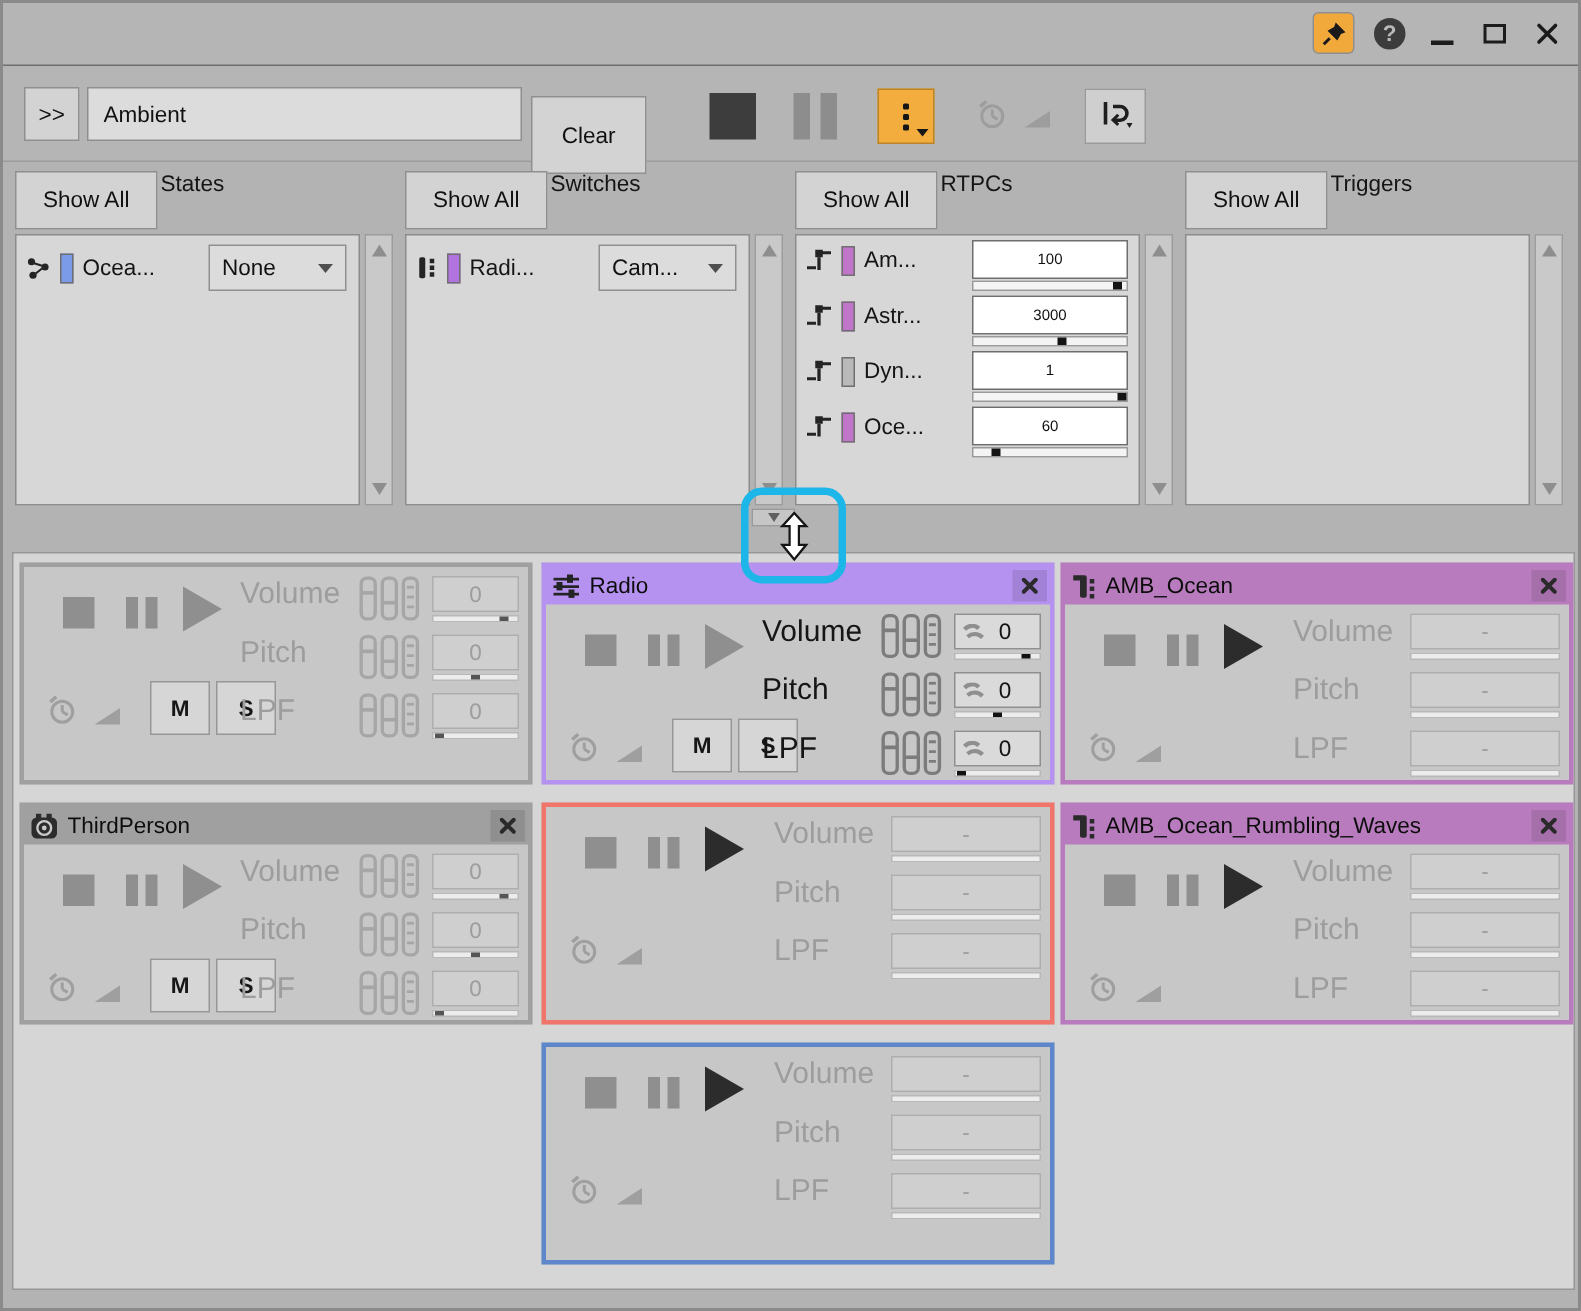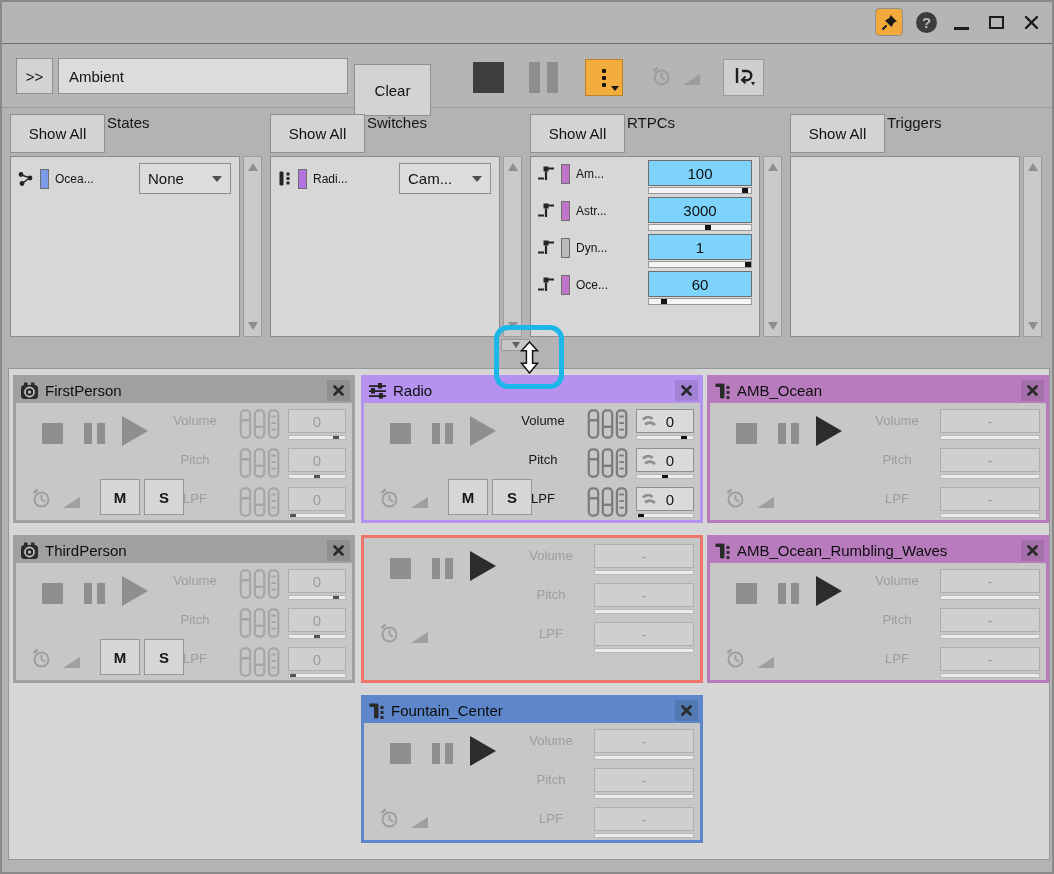--- a/index.html
+++ b/index.html
@@ -45,25 +45,25 @@
   .panel-list{position:absolute;left:0;top:48px;width:230px;height:181px;background:#d7d7d7;border:1px solid #8c8c8c}
   .scrollbar{position:absolute;right:0;top:48px;width:19px;height:181px;background:#c9c9c9;border:1px solid #9c9c9c}
   .sb-btn{position:absolute;left:0;right:0;height:16px;display:flex;align-items:center;justify-content:center}
   .sb-up{top:2px}.sb-down{bottom:2px}
   .tri-up{width:0;height:0;border-left:5px solid transparent;border-right:5px solid transparent;border-bottom:8px solid #8e8e8e}
   .tri-down{width:0;height:0;border-left:5px solid transparent;border-right:5px solid transparent;border-top:8px solid #8e8e8e}
   .list-row{display:flex;align-items:center;gap:6px;padding:6px 4px 0 6px}
   .list-row.rtpc{align-items:flex-start;padding-top:3px;height:37px}
   .list-row.rtpc .row-left{display:flex;align-items:center;gap:6px;height:27px}
   .color-bar{width:9px;height:20px;border:1px solid #6f6f6f;flex:none}
-  .row-name{font-size:12px;color:#151515;white-space:nowrap}
+  .row-name{font-size:15px;color:#151515;white-space:nowrap}
   .dropdown{margin-left:auto;margin-right:4px;width:92px;height:31px;background:#dcdcdc;border:1px solid #8f8f8f;display:flex;align-items:center;justify-content:space-between;padding:0 8px;font-size:15px;color:#111}
   .dd-arrow{width:0;height:0;border-left:5px solid transparent;border-right:5px solid transparent;border-top:6px solid #4f4f4f}
   .rtpc-ctrl{margin-left:auto;margin-right:3px;width:104px;display:flex;flex-direction:column}
-  .rtpc-box{height:26px;background:#7dd3fc;border:1px solid #6e6e6e;font-size:15px;color:#0e0e0e;display:flex;align-items:center;justify-content:center}
+  .rtpc-box{height:26px;background:#ffffff;border:1px solid #6e6e6e;font-size:10px;color:#0e0e0e;display:flex;align-items:center;justify-content:center}
   .rtpc-slider{height:7px;background:#f4f4f4;border:1px solid #9a9a9a;position:relative;margin-top:1px}
   .rtpc-handle{position:absolute;top:0;width:6px;height:5px;background:#141414}
 
   
   .splitter{position:absolute;left:0;top:336px;right:0;height:30px;background:#b3b3b3}
   .splitter-handle{position:absolute;left:499px;top:1px;width:29px;height:12px;background:#c6c6c6;border:1px solid #9a9a9a;display:flex;align-items:center;justify-content:center}
   .tri-down-sm{width:0;height:0;border-left:4px solid transparent;border-right:4px solid transparent;border-top:6px solid #5f5f5f}
 
   
   .mixer{position:absolute;left:6px;top:366px;width:1042px;height:492px;background:#d6d6d6;border:1px solid #979797}
@@ -75,21 +75,21 @@
   .t-stop{position:absolute;left:26px;top:20px;width:21px;height:21px;background:#8f8f8f}
   .t-pause{position:absolute;left:68px;top:20px;display:flex;gap:5px}
   .t-pause i{width:8px;height:21px;background:#8f8f8f}
   .t-play{position:absolute;left:106px;top:13px;width:0;height:0;border-top:15px solid transparent;border-bottom:15px solid transparent;border-left:26px solid #8f8f8f}
   .t-play.enabled{border-left-color:#2c2c2c}
   .t-clock{position:absolute;left:14px;top:84px;color:#9f9f9f}
   .t-ramp{position:absolute;left:46px;top:93px;color:#9f9f9f}
   .t-ms{position:absolute;top:76px;width:40px;height:36px;background:#d6d6d6;border:1px solid #979797;font-size:15px;font-weight:700;color:#161616;font-family:inherit}
   .t-m{left:84px}.t-s{left:128px}
   .t-row{position:absolute;right:6px;display:flex;align-items:flex-start}
-  .t-label{min-width:70px;text-align:center;margin-right:8px;line-height:24px;font-size:13px;color:#9d9d9d;white-space:nowrap}
+  .t-label{min-width:70px;text-align:left;margin-right:8px;line-height:24px;font-size:20px;color:#9d9d9d;white-space:nowrap}
   .tile.active .t-label{color:#161616}
   .t-faders{margin-right:6px;color:#a6a6a6;height:30px}
   .tile.active .t-faders{color:#7c7c7c}
   .t-col{display:flex;flex-direction:column}
   .t-col.narrow{width:58px}.t-col.wide{width:100px}
   .t-box{position:relative;height:24px;background:#cfcfcf;border:1px solid #aeaeae;display:flex;align-items:center;justify-content:center;font-size:15px;color:#9d9d9d}
   .tile.active .t-box{background:#dadada;border-color:#8f8f8f;color:#141414}
   .t-curve{position:absolute;left:4px;top:6px;line-height:0}
   .tile.active .t-val{margin-left:10px}
   .t-slider{position:relative;height:5px;background:#ececec;border:1px solid #b8b8b8;margin-top:2px}
@@ -356,39 +356,20 @@
     </div>
 
   <div class="splitter">
     <div class="splitter-handle">
       <span class="tri-down-sm"></span>
     </div>
   </div>
 
   <div class="mixer">
       <div class="tile" style="--c: #a0a0a0; left: 4px; top: 6px;">
-        <div class="tile-head">
-          <span class="icon">
-            <svg width="19" height="18" viewBox="0 0 19 18">
-              <rect x="4" y="0.5" width="3.5" height="3" fill="#2c2c2c"></rect>
-              <rect x="11" y="0.5" width="3.5" height="3" fill="#2c2c2c"></rect>
-              <rect x="1" y="3" width="17" height="14" rx="3.5" fill="#2c2c2c"></rect>
-              <circle cx="9.5" cy="10" r="4.6" fill="none" stroke="#c9c9c9" stroke-width="1.6"></circle>
-              <circle cx="9.5" cy="10" r="1.6" fill="#c9c9c9"></circle>
-            </svg>
-          </span>
-          <span class="tile-title">FirstPerson</span>
-          <div class="tile-close">
-            <span class="icon">
-              <svg width="11" height="11" viewBox="0 0 11 11" stroke="#2a2a2a" stroke-width="2.6" stroke-linecap="round">
-                <path d="M1.5 1.5 L9.5 9.5 M9.5 1.5 L1.5 9.5"></path>
-              </svg>
-            </span>
-          </div>
-        </div>
         <div class="tile-body">
           <div class="t-stop"></div>
           <div class="t-pause">
             <i></i>
             <i></i>
           </div>
           <div class="t-play"></div>
           <span class="t-clock icon">
             <svg width="22" height="22" viewBox="0 0 22 22" fill="none" stroke="currentColor" stroke-width="2">
               <circle cx="11.5" cy="12.5" r="7"></circle>
@@ -896,39 +877,20 @@
             <div class="t-col wide">
               <div class="t-box">
                 <span class="t-val">-</span>
               </div>
               <div class="t-slider"></div>
             </div>
           </div>
         </div>
       </div>
       <div class="tile" style="--c: #5d87ca; left: 352px; top: 326px;">
-        <div class="tile-head">
-          <span class="icon">
-            <svg width="17" height="18" viewBox="0 0 17 18" fill="#2a2a2a">
-              <rect x="1.5" y="1.5" width="5.5" height="3.5"></rect>
-              <rect x="6" y="1.5" width="4.5" height="15" rx="1.5"></rect>
-              <rect x="12.5" y="4" width="3" height="3"></rect>
-              <rect x="12.5" y="9" width="3" height="3"></rect>
-              <rect x="12.5" y="14" width="3" height="3"></rect>
-            </svg>
-          </span>
-          <span class="tile-title">Fountain_Center</span>
-          <div class="tile-close">
-            <span class="icon">
-              <svg width="11" height="11" viewBox="0 0 11 11" stroke="#2a2a2a" stroke-width="2.6" stroke-linecap="round">
-                <path d="M1.5 1.5 L9.5 9.5 M9.5 1.5 L1.5 9.5"></path>
-              </svg>
-            </span>
-          </div>
-        </div>
         <div class="tile-body">
           <div class="t-stop"></div>
           <div class="t-pause">
             <i></i>
             <i></i>
           </div>
           <div class="t-play enabled"></div>
           <span class="t-clock icon">
             <svg width="22" height="22" viewBox="0 0 22 22" fill="none" stroke="currentColor" stroke-width="2">
               <circle cx="11.5" cy="12.5" r="7"></circle>

